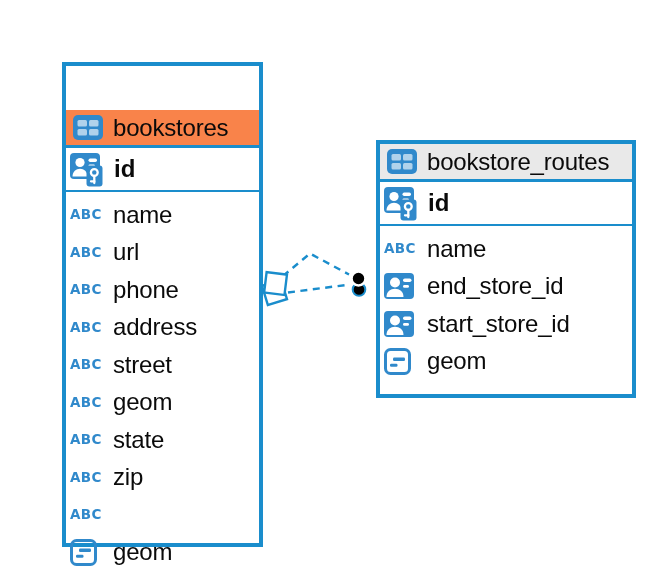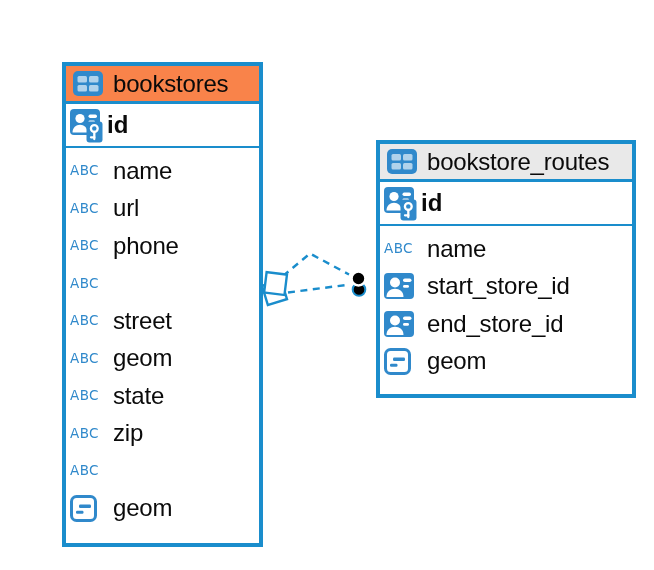--- a/index.html
+++ b/index.html
@@ -21,48 +21,48 @@
   }
   #table-0{left:62px;top:62px;width:201px;height:485px}
   #table-1{left:376px;top:140px;width:260px;height:258px}
   .tbl-header{
     height:38px;border-bottom:3px solid var(--blue);
     display:flex;align-items:center;gap:8px;padding:0 6px;
     font-size:24px;letter-spacing:-0.2px;white-space:nowrap;overflow:hidden;
   }
   .pk-row{
     height:44px;border-bottom:2px solid var(--blue);
-    display:flex;align-items:center;padding:0 4px;
+    display:flex;align-items:center;gap:7px;padding:0 4px;
   }
   .pk-label{font-weight:bold;font-size:24px}
   .cols{padding:4px 0 9px 0}
   .col-row{
     height:37.5px;display:flex;align-items:center;gap:6px;padding:0 4px;
     font-size:24px;white-space:nowrap;
   }
   .icon{width:37px;min-width:37px;display:flex;align-items:center;justify-content:flex-start}
   .hdr-icon{width:33px;min-width:33px;display:flex;align-items:center}
   .col-label{letter-spacing:-0.2px}
   .abc-glyph{
-    font-family:"DejaVu Sans", sans-serif;font-size:13.5px;font-weight:400;
+    font-family:"DejaVu Sans", sans-serif;font-size:13.5px;font-weight:700;
     color:var(--icon-blue);letter-spacing:0.4px;line-height:1;
   }
   svg.connector{position:absolute;left:0;top:0;pointer-events:none}
   .rel-line{stroke:var(--blue);stroke-width:2.4;fill:none;stroke-dasharray:7 5.5}
   .rel-square{fill:#fff;stroke:var(--blue);stroke-width:2.4}
   .dot-top{fill:var(--dot);stroke:#fff;stroke-width:2.6}
   .dot-bottom{fill:var(--dot);stroke:var(--blue);stroke-width:2}
 </style>
 </head>
 <body>
 
 <div class="canvas">
 
   <section class="er-table" id="table-0">
-    <header class="tbl-header" style="background: rgb(249, 131, 74);">
+    <header class="tbl-header" style="background: rgb(249, 131, 74); margin-top: 44px;">
       <span class="hdr-icon">
           <svg width="32" height="27" viewBox="0 0 32 27">
             <rect x="1" y="1" width="30" height="25" rx="5" fill="#3089cb"></rect>
             <rect x="5.5" y="6" width="9.5" height="6.5" rx="1.5" fill="rgba(255,255,255,.62)"></rect>
             <rect x="17" y="6" width="9.5" height="6.5" rx="1.5" fill="rgba(255,255,255,.62)"></rect>
             <rect x="5.5" y="15" width="9.5" height="6.5" rx="1.5" fill="rgba(255,255,255,.62)"></rect>
             <rect x="17" y="15" width="9.5" height="6.5" rx="1.5" fill="rgba(255,255,255,.62)"></rect>
           </svg>
         </span>
       <span class="tbl-title">bookstores</span>
@@ -99,20 +99,21 @@
         <div class="col-row">
           <span class="icon">
             <span class="abc-glyph">ABC</span>
           </span>
           <span class="col-label">phone</span>
         </div>
         <div class="col-row">
           <span class="icon">
             <span class="abc-glyph">ABC</span>
           </span>
+          <span class="col-label">address</span>
         </div>
         <div class="col-row">
           <span class="icon">
             <span class="abc-glyph">ABC</span>
           </span>
           <span class="col-label">street</span>
         </div>
         <div class="col-row">
           <span class="icon">
             <span class="abc-glyph">ABC</span>
@@ -188,33 +189,33 @@
         <div class="col-row">
           <span class="icon">
             <svg width="30" height="26" viewBox="0 0 30 26">
               <rect x="0" y="0" width="30" height="26" rx="4" fill="#3089cb"></rect>
               <circle cx="11" cy="9.5" r="5" fill="#fff"></circle>
               <path d="M2.5 24 c0-5.5 4-8.2 8.5-8.2 s8.5 2.7 8.5 8.2 z" fill="#fff"></path>
               <rect x="19" y="5.5" width="8.5" height="3.6" rx="1.8" fill="#fff"></rect>
               <rect x="19" y="12" width="6" height="2.8" rx="1.4" fill="#fff"></rect>
             </svg>
           </span>
-          <span class="col-label">start_store_id</span>
+          <span class="col-label">end_store_id</span>
         </div>
         <div class="col-row">
           <span class="icon">
             <svg width="30" height="26" viewBox="0 0 30 26">
               <rect x="0" y="0" width="30" height="26" rx="4" fill="#3089cb"></rect>
               <circle cx="11" cy="9.5" r="5" fill="#fff"></circle>
               <path d="M2.5 24 c0-5.5 4-8.2 8.5-8.2 s8.5 2.7 8.5 8.2 z" fill="#fff"></path>
               <rect x="19" y="5.5" width="8.5" height="3.6" rx="1.8" fill="#fff"></rect>
               <rect x="19" y="12" width="6" height="2.8" rx="1.4" fill="#fff"></rect>
             </svg>
           </span>
-          <span class="col-label">end_store_id</span>
+          <span class="col-label">start_store_id</span>
         </div>
         <div class="col-row">
           <span class="icon">
             <svg width="27" height="27" viewBox="0 0 27 27">
               <rect x="1.5" y="1.5" width="24" height="24" rx="5" fill="none" stroke="#3089cb" stroke-width="3"></rect>
               <rect x="9" y="9.5" width="12" height="3.4" rx="1.2" fill="#3089cb"></rect>
               <rect x="6" y="15.8" width="7.5" height="3" rx="1.2" fill="#3089cb"></rect>
             </svg>
           </span>
           <span class="col-label">geom</span>

